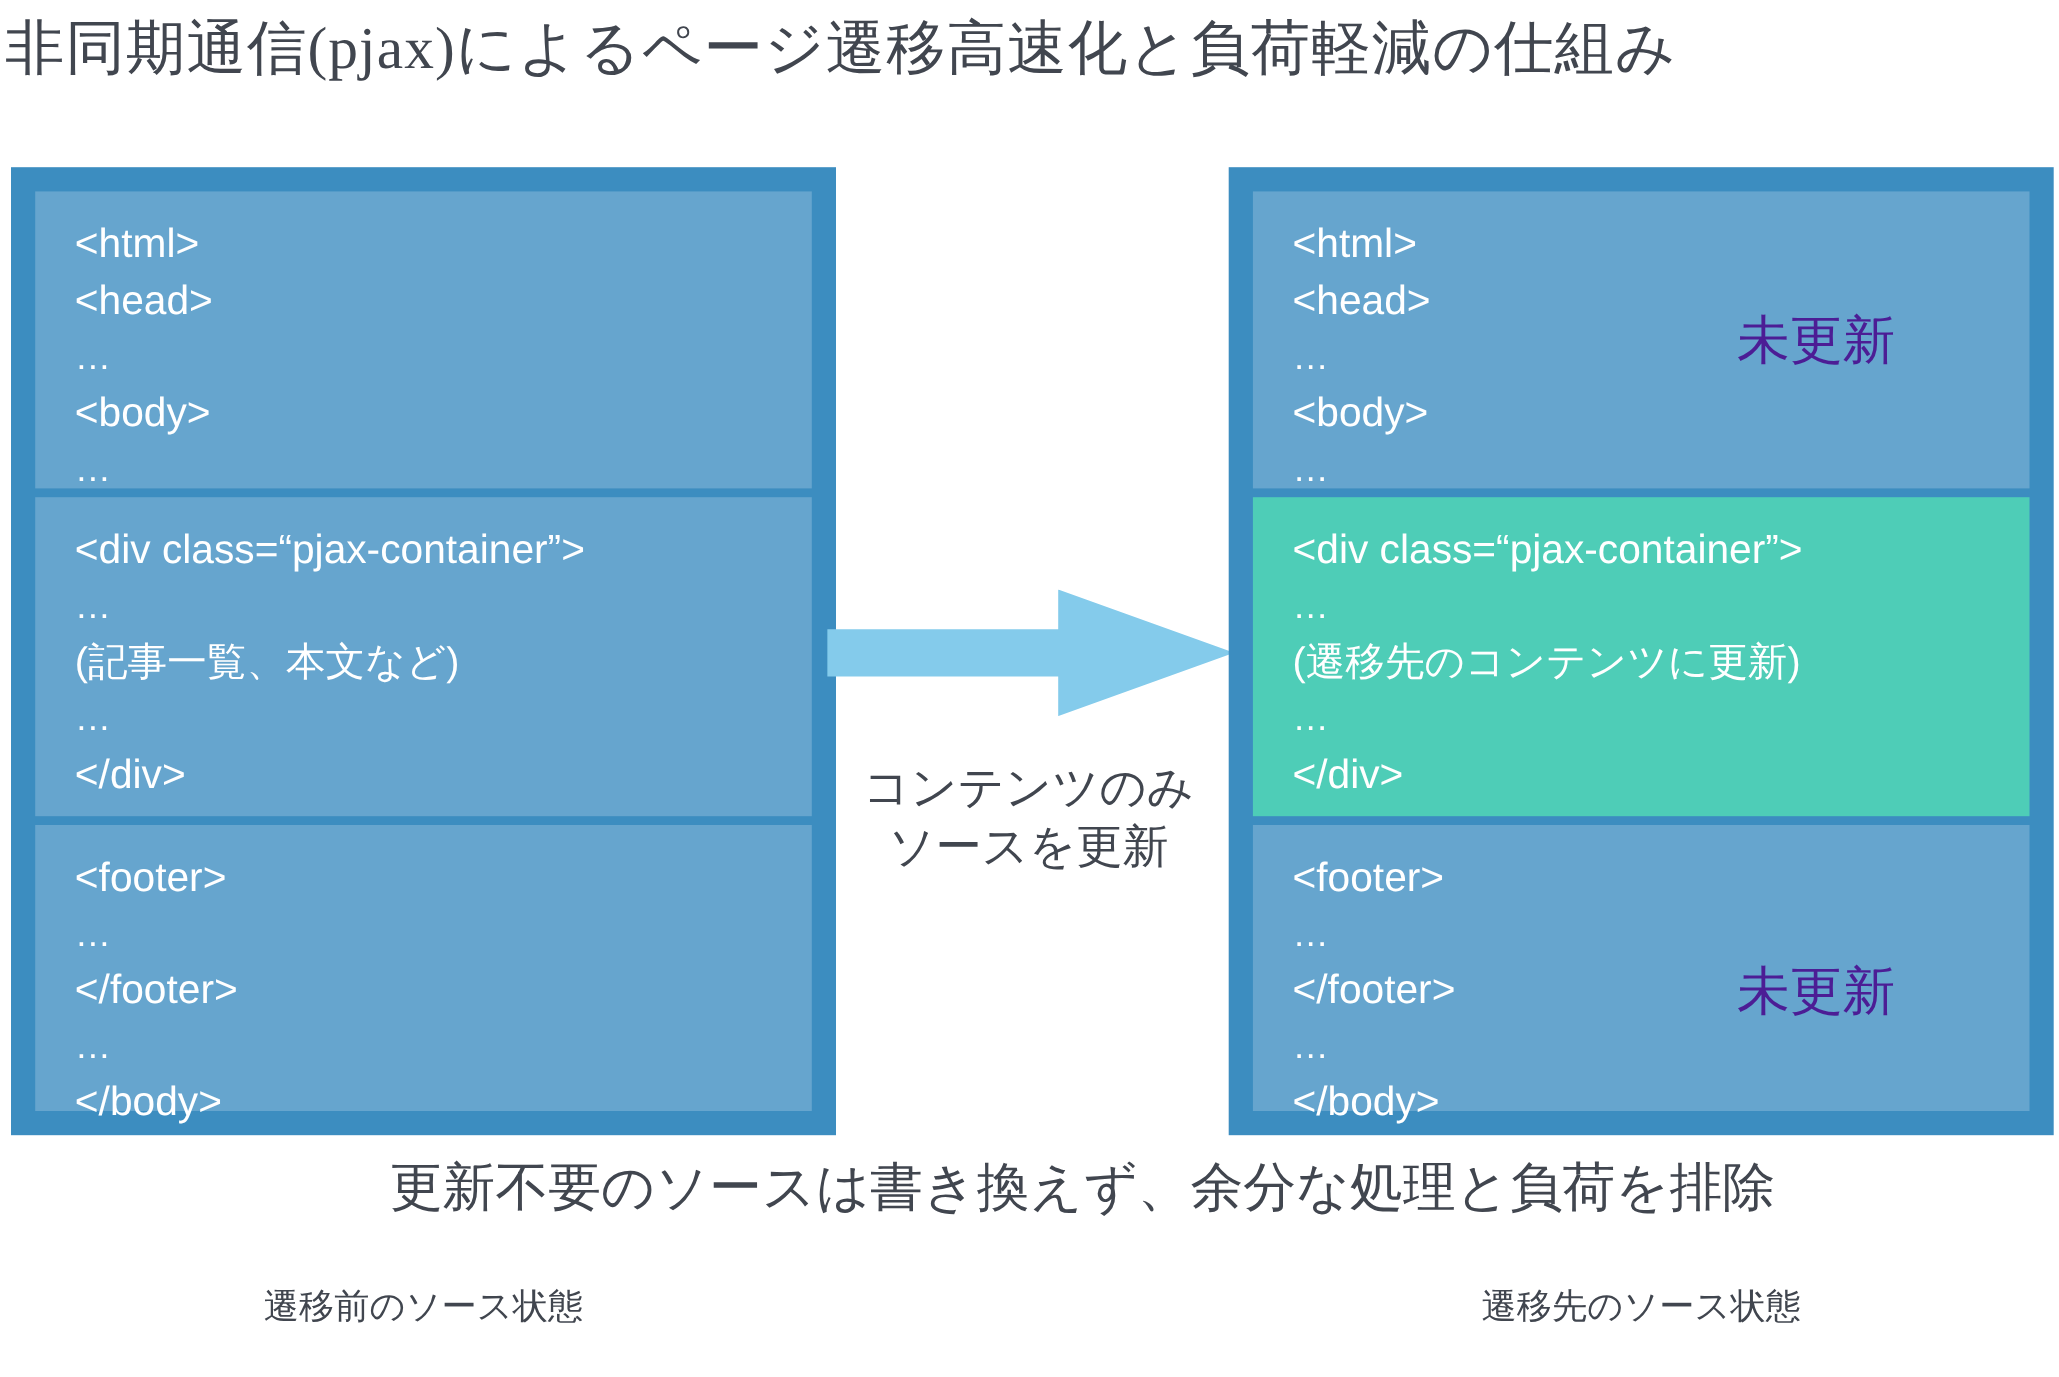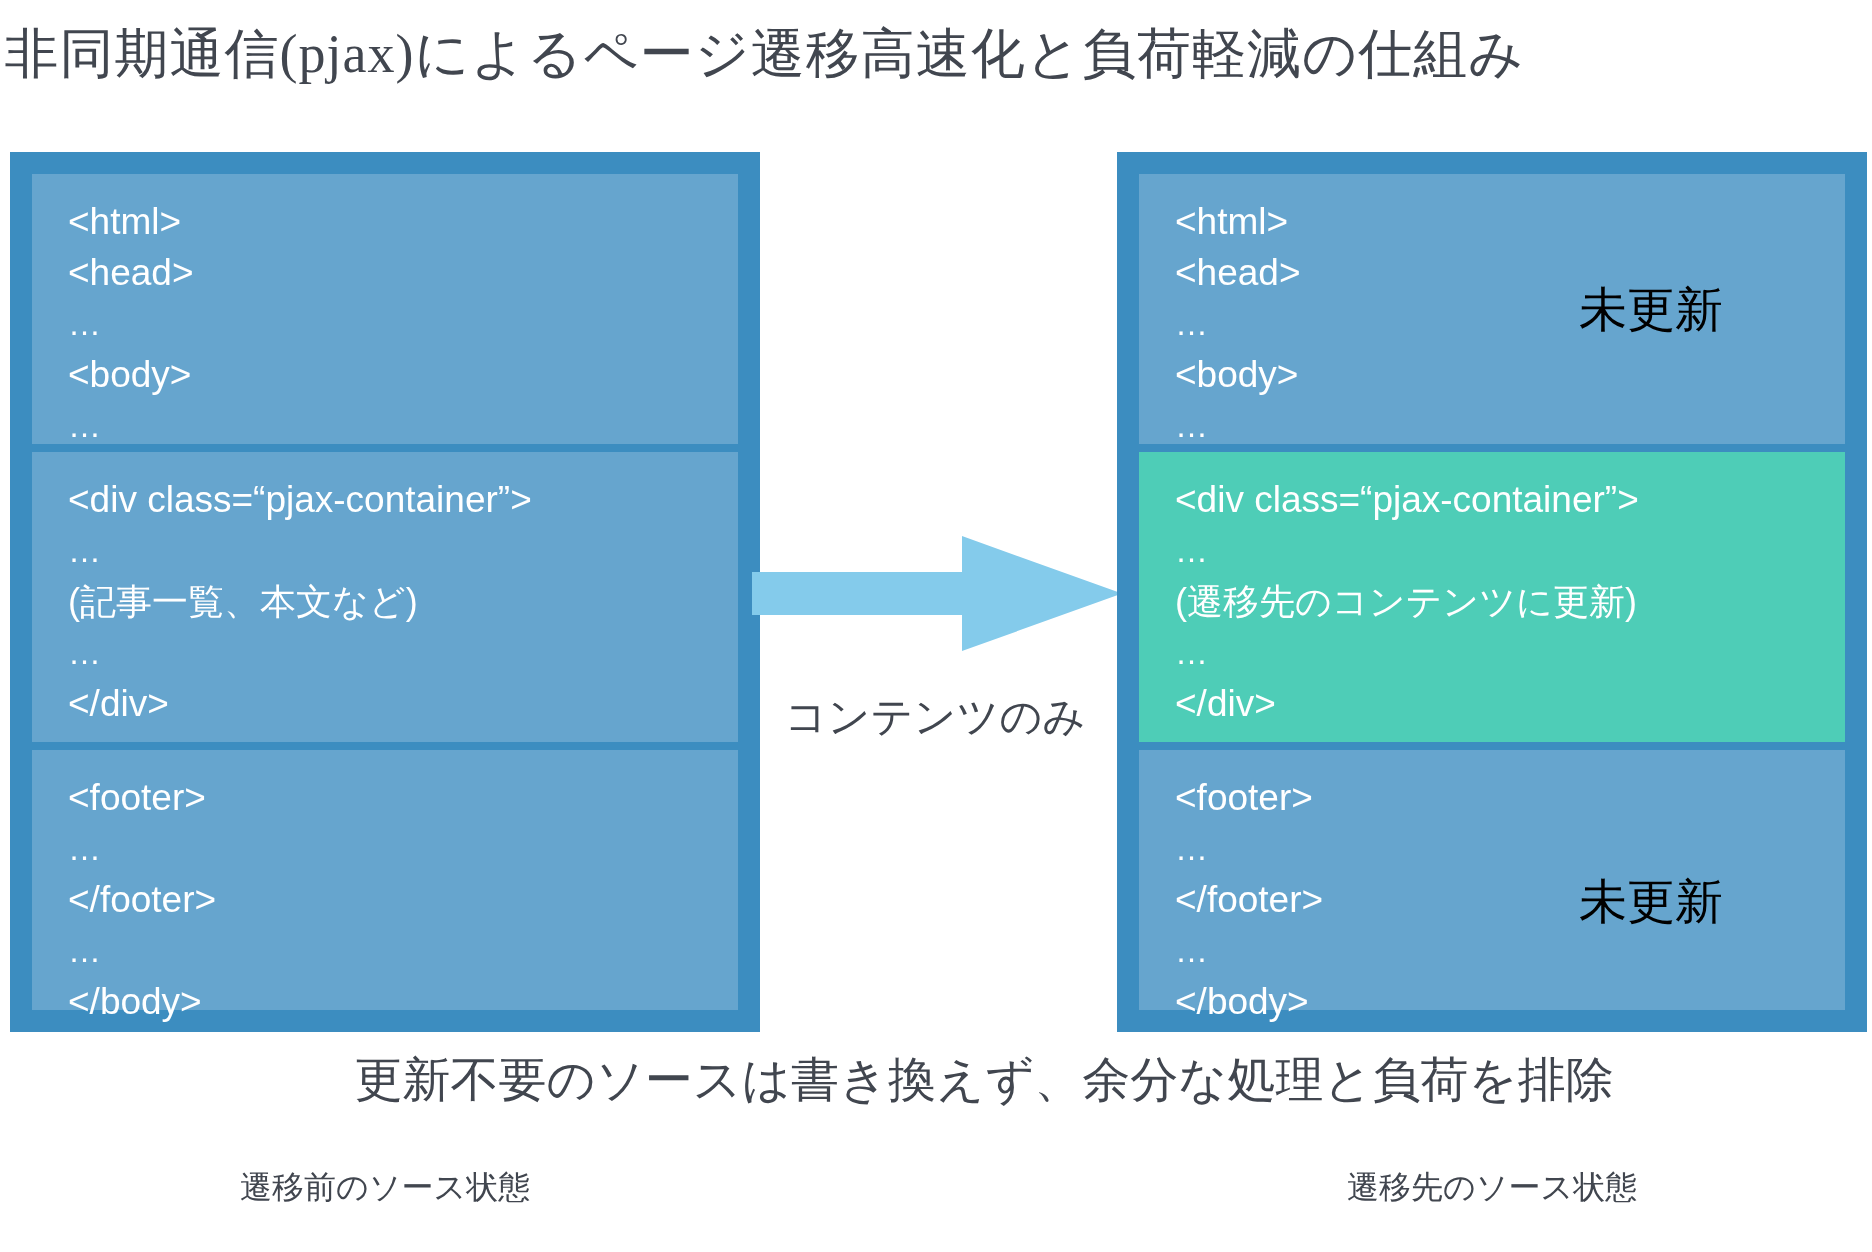--- a/index.html
+++ b/index.html
@@ -14,21 +14,21 @@
     position: relative;
     overflow: hidden;
     font-family: "Liberation Sans", "DejaVu Sans", sans-serif;
     color: #3f4954;
   }
 
   
   #slide-title {
     position: absolute;
     left: 0;
-    top: 16px;
+    top: 6px;
     width: 1529px;
     text-align: center;
     font-family: "Liberation Serif", "DejaVu Serif", serif;
     font-size: 54px;
     line-height: 76px;
     letter-spacing: 1px;
     color: #41464f;
     white-space: nowrap;
   }
 
@@ -67,21 +67,21 @@
   .blk-head   { top: 22px;  height: 270px; }
   .blk-middle { top: 300px; height: 290px; }
   .blk-foot   { top: 598px; height: 260px; }
 
   
   .badge-unchanged {
     position: absolute;
     font-family: "Liberation Serif", "DejaVu Serif", serif;
     font-size: 48px;
     line-height: 48px;
-    color: #000000;
+    color: #4c1d95;
     white-space: nowrap;
   }
   #badge-head-unchanged { left: 440px; top: 112px; }
   #badge-foot-unchanged { left: 440px; top: 128px; }
 
   
   #transition-arrow {
     position: absolute;
     left: 752px;
     top: 536px;
@@ -164,20 +164,21 @@
 </div>
 
 <div id="transition-arrow">
   <svg width="370" height="115" viewBox="0 0 370 115" xmlns="http://www.w3.org/2000/svg">
     <polygon points="0,36 210,36 210,0 370,57.5 210,115 210,79 0,79" fill="#84cbeb"></polygon>
   </svg>
 </div>
 
 <div id="center-note">
   <div>コンテンツのみ</div>
+  <div>ソースを更新</div>
 </div>
 
 <div id="panel-after" class="panel">
 
   <div class="code-block blk-head">
     <div class="code-line">&lt;html&gt;</div>
     <div class="code-line">&lt;head&gt;</div>
     <div class="code-line dots">…</div>
     <div class="code-line">&lt;body&gt;</div>
     <div class="code-line dots">…</div>

